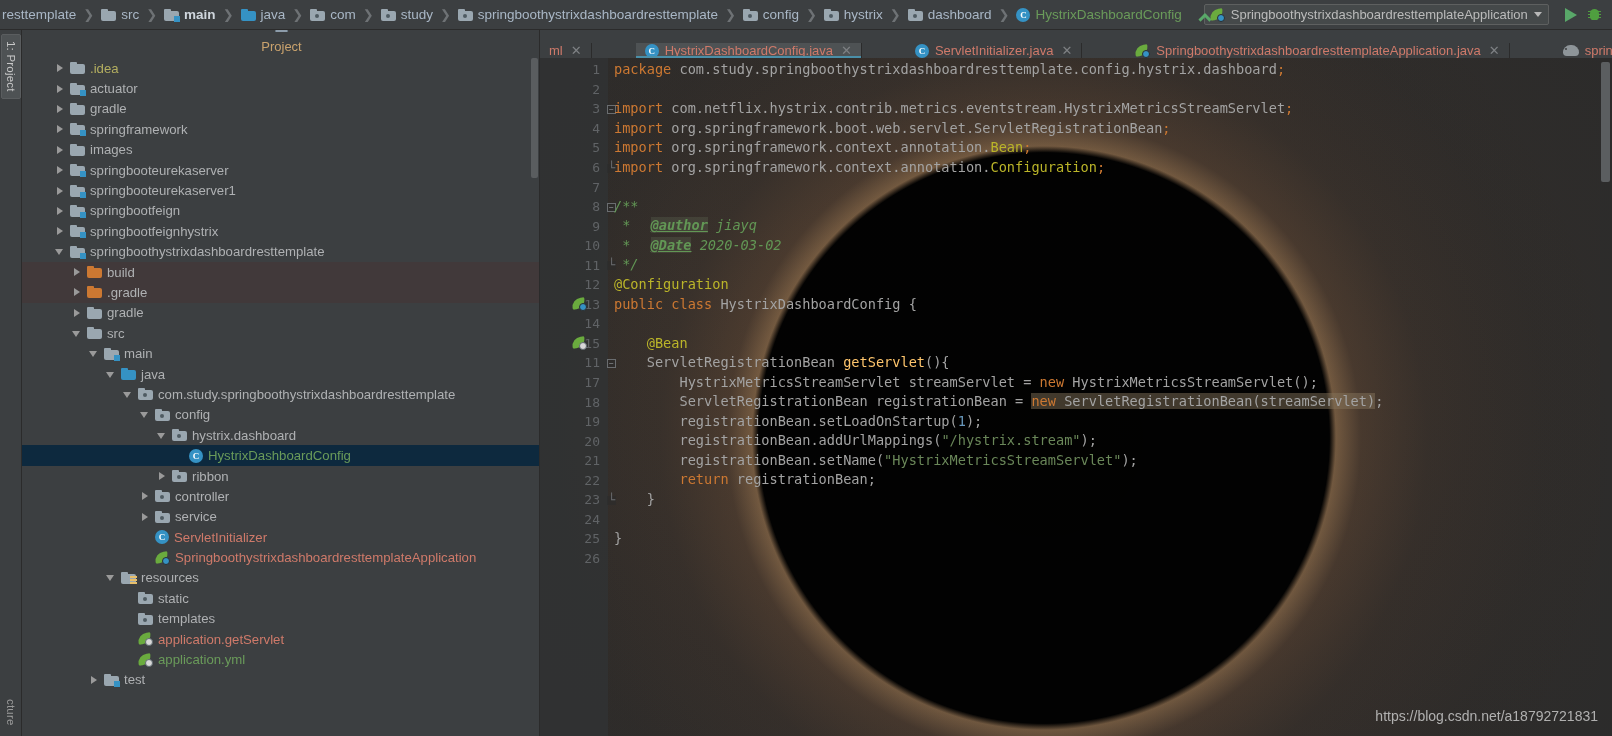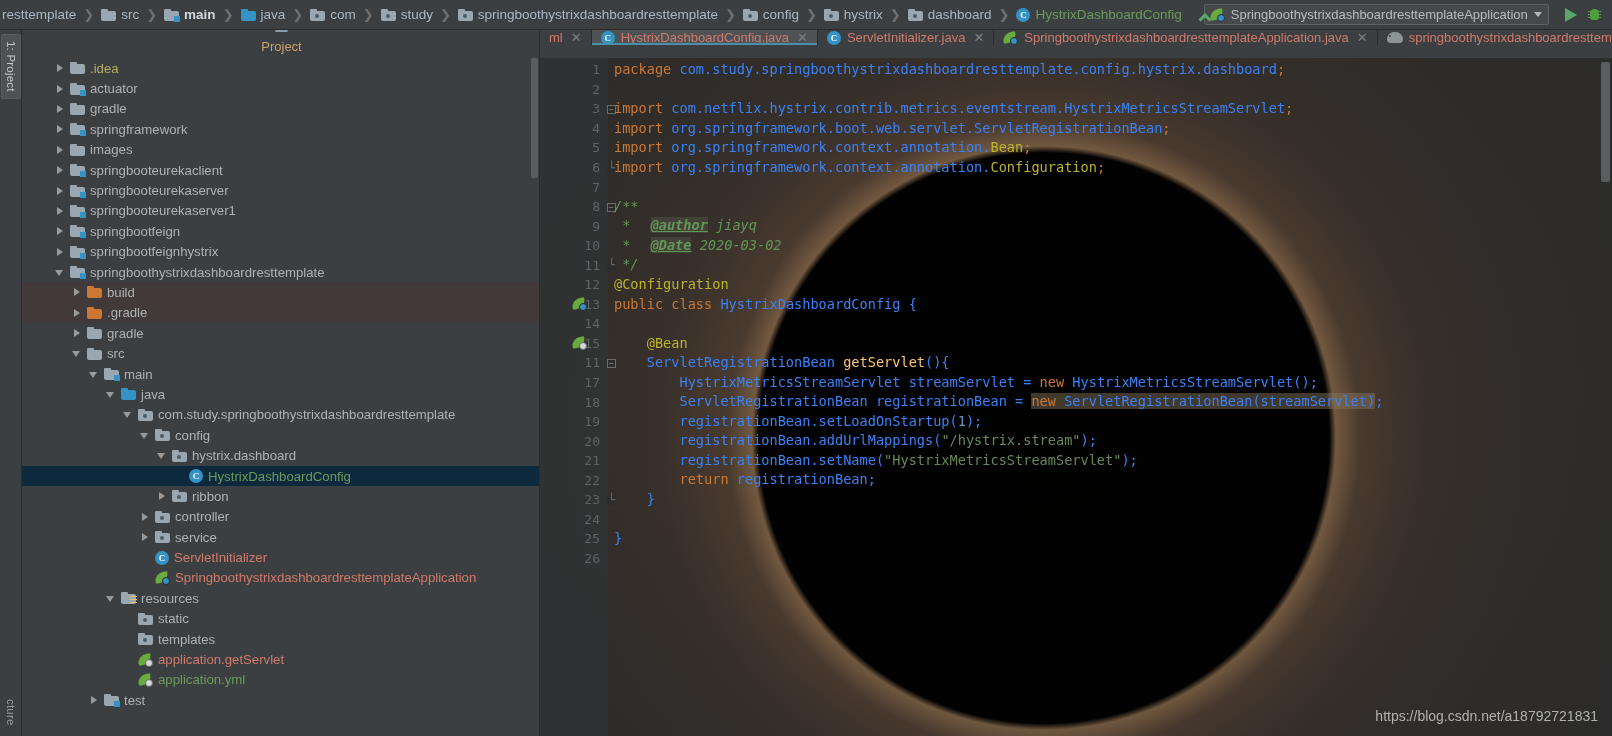--- a/index.html
+++ b/index.html
@@ -127,21 +127,21 @@
     border-top: 6px solid #9a9a9a; border-left: 4px solid transparent; border-right: 4px solid transparent; }
   .tlabel { font-size: 13.2px; color: #afb1b3; }
   .tlabel.yellow { color: #b3ae60; }
   .tlabel.green  { color: #6a9b5a; }
   .tlabel.salmon { color: #cf7a6a; }
   .tlabel.greenfile { color: #6a9b5a; }
 
   
   .editor-area { flex: 1; display: flex; flex-direction: column; min-width: 0; background: #2b2b2b; position: relative; }
 
-  .tabs { height: 28px; min-height: 28px; background: #3c3f41; display: flex; align-items: flex-start; overflow: hidden; }
+  .tabs { height: 28px; min-height: 28px; background: #3c3f41; display: flex; align-items: flex-end; overflow: hidden; gap: 44px; }
   .etab {
     display: flex; align-items: center; gap: 6px; padding: 0 9px;
     border-right: 1px solid #2b2b2b; position: relative; white-space: nowrap;
     background: #3c3f41;
   }
   .etab.active { background: #4e5254; }
   .etab.active::after { content:""; position:absolute; left:0; right:0; bottom:0; height:2.5px; background:#4a8fa8; }
   .etab .name { font-size: 13px; color: #cf7a6a; }
   .etab.active .name { color: #cf7a6a; }
   .etab .x { font-size: 13px; color: #7e8184; margin-left: 2px; }
@@ -191,21 +191,21 @@
     white-space: pre; overflow: hidden; color: #a9b7c6; padding-left: 6px;
   }
   .cline { height: 19.55px; }
   .kw   { color: #cc7832; }
   .anno { color: #bbb529; }
   .str  { color: #6a8759; }
   .num  { color: #6897bb; }
   .cmt  { color: #629755; font-style: italic; }
   .cmt-tag { color: #629755; font-style: italic; font-weight: bold; text-decoration: underline; background: rgba(120,140,110,0.20); margin-left: 12px; }
   .meth { color: #ffc66d; }
-  .idn  { color: #3b82f6; }
+  .idn  { color: #a3a3a3; }
   .hl   { background: rgba(133,118,91,0.48); }
 
   .editor-scroll {
     width: 12px; min-width: 12px; z-index: 3; background: rgba(43,43,43,0.5); position: relative;
   }
   .scroll-thumb { position: absolute; left: 1px; width: 9px; top: 4px; height: 120px; background: #5b5e60; border-radius: 2px; }
 
   .watermark {
     position: absolute; right: 14px; bottom: 12px; z-index: 5;
     font-size: 14px; color: rgba(205,205,205,0.82); font-family: "Liberation Sans", sans-serif;
@@ -406,30 +406,20 @@
             <span class="tlabel">images</span>
           </div>
           <div class="trow">
             <span class="tw" style="width: 27px;"></span>
             <span class="tri right"></span>
             <span class="ico folder">
               <span class="tab"></span>
               <span class="body"></span>
               <span class="srcmark"></span>
             </span>
-            <span class="tlabel">springbooteurekaclient</span>
-          </div>
-          <div class="trow">
-            <span class="tw" style="width: 27px;"></span>
-            <span class="tri right"></span>
-            <span class="ico folder">
-              <span class="tab"></span>
-              <span class="body"></span>
-              <span class="srcmark"></span>
-            </span>
             <span class="tlabel">springbooteurekaserver</span>
           </div>
           <div class="trow">
             <span class="tw" style="width: 27px;"></span>
             <span class="tri right"></span>
             <span class="ico folder">
               <span class="tab"></span>
               <span class="body"></span>
               <span class="srcmark"></span>
             </span>

